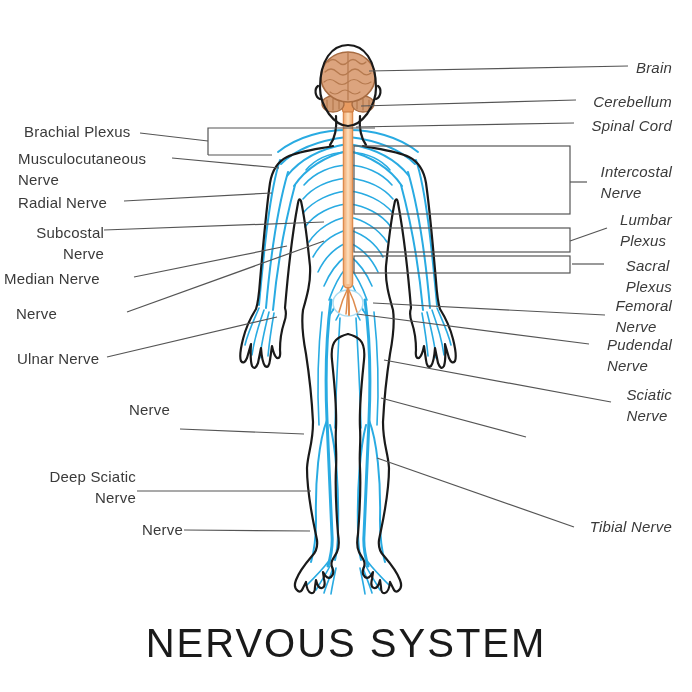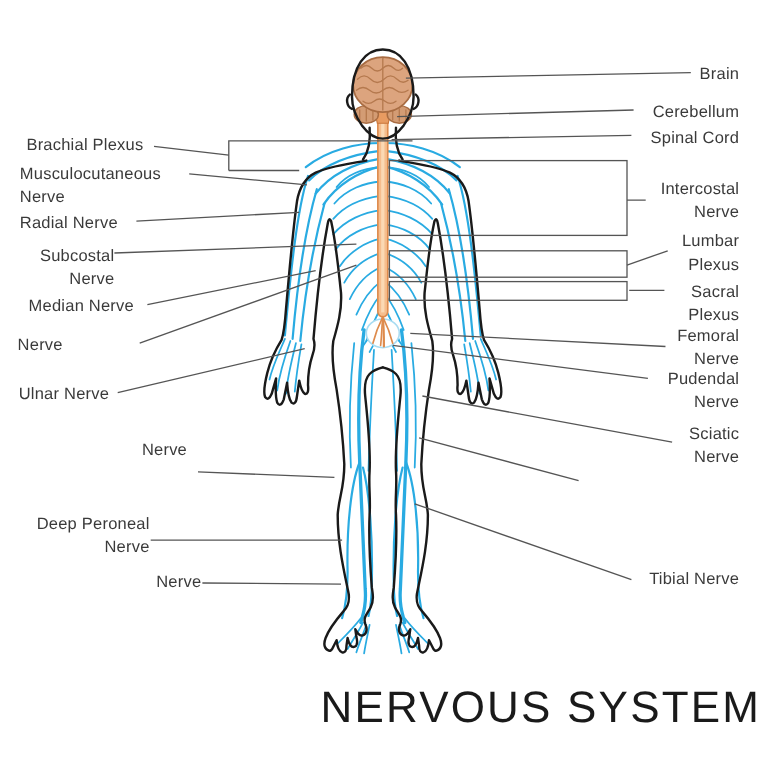--- a/index.html
+++ b/index.html
@@ -14,24 +14,24 @@
   .nv3{stroke-width:3;}
   .nv15{stroke-width:1.6;}
   .gyri{fill:none;stroke:var(--brain_line);stroke-width:1.2;stroke-linecap:round;}
   .ld{stroke:var(--leader_gray);stroke-width:1.2;fill:none;}
   .cbox{stroke:var(--leader_gray);stroke-width:1.2;fill:none;}
   .lbl{
     position:absolute;font-size:15px;line-height:21px;color:var(--text_color);
     white-space:nowrap;letter-spacing:.2px;
   }
   .lbl span{display:block;}
-  .r{right:20px;text-align:right;}
+  .r{right:20px;font-style:italic;}
   .ctr{text-align:right;}
   .title{
-    position:absolute;left:0;top:621px;width:100%;text-align:right;
+    position:absolute;left:0;top:621px;width:100%;text-align:center;
     font-size:40px;font-weight:300;letter-spacing:2px;color:var(--body_outline);
   }
 </style>
 </head>
 <body>
 
 <div class="canvas">
 
   <svg width="692" height="692" viewBox="0 0 692 692">
 
@@ -182,34 +182,34 @@
       <span>Musculocutaneous</span>
       <span>Nerve</span>
     </div>
   <div class="lbl" style="left:18px;top:192px">
       <span>Radial Nerve</span>
     </div>
   <div class="lbl ctr" style="left:18px;top:222px;width:86px">
       <span>Subcostal</span>
       <span>Nerve</span>
     </div>
-  <div class="lbl" style="left:26px;top:268px">
+  <div class="lbl" style="left:4px;top:268px">
       <span>Median Nerve</span>
     </div>
   <div class="lbl" style="left:16px;top:303px">
       <span>Nerve</span>
     </div>
   <div class="lbl" style="left:17px;top:348px">
       <span>Ulnar Nerve</span>
     </div>
   <div class="lbl ctr" style="left:18px;top:399px;width:152px">
       <span>Nerve</span>
     </div>
   <div class="lbl ctr" style="left:18px;top:466px;width:118px">
-      <span>Deep Peroneal</span>
+      <span>Deep Sciatic</span>
       <span>Nerve</span>
     </div>
   <div class="lbl ctr" style="left:18px;top:519px;width:165px">
       <span>Nerve</span>
     </div>
 
   <div class="lbl r" style="top:57px">
       <span>Brain</span>
     </div>
   <div class="lbl r" style="top:91px">

